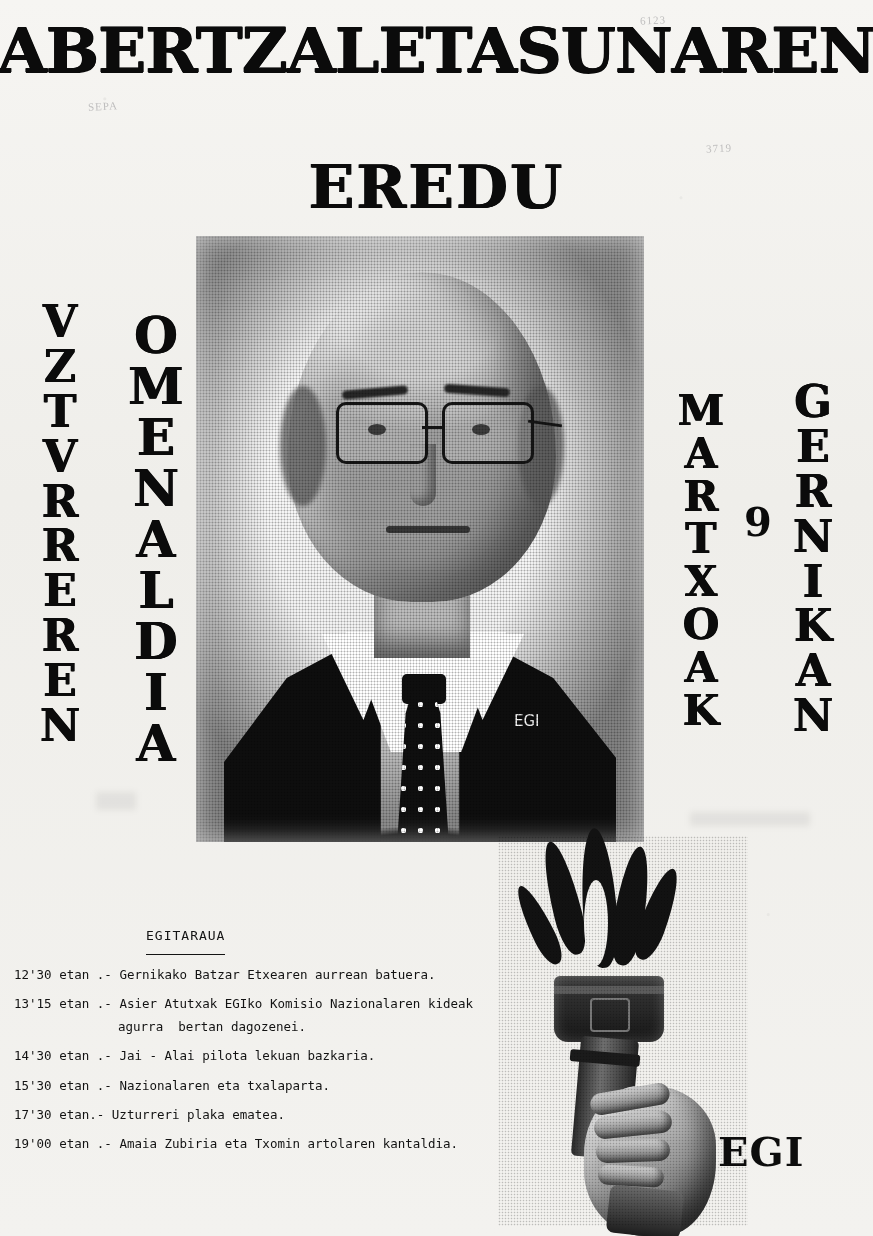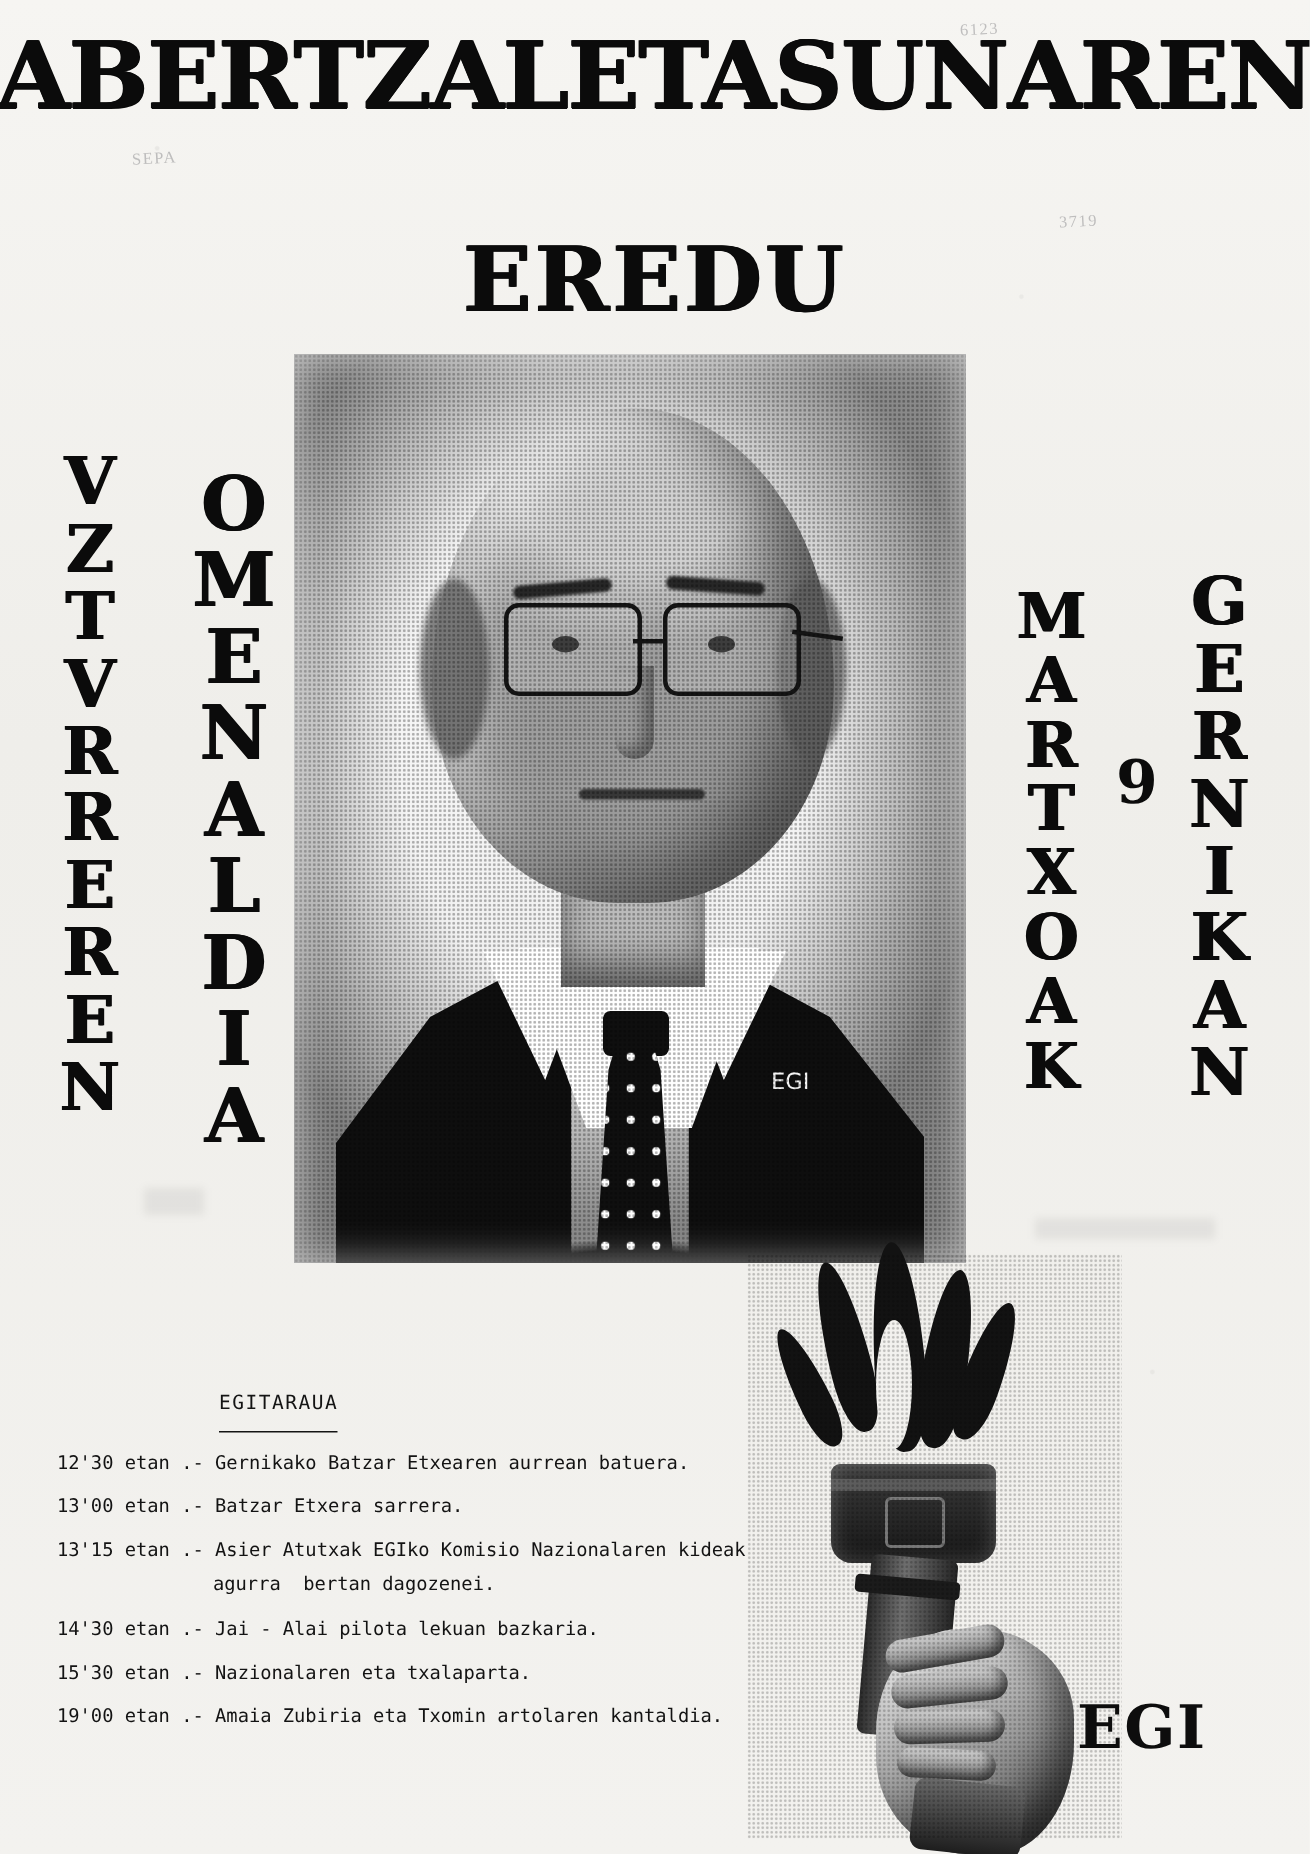--- a/index.html
+++ b/index.html
@@ -169,21 +169,21 @@
   
   #egitaraua{
     position:absolute;left:146px;top:928px;
     font-family:"DejaVu Sans Mono","Liberation Mono",monospace;
     font-size:13px;letter-spacing:1px;color:#141414;
     border-bottom:1px solid #141414;padding-bottom:11px;
   }
   #schedule{
     position:absolute;left:14px;top:968px;width:520px;
     font-family:"DejaVu Sans Mono","Liberation Mono",monospace;
-    font-size:12.5px;color:#131313;line-height:1.05;margin-left:24px;
+    font-size:12.5px;color:#131313;line-height:1.05;
   }
   .sch-row{margin-bottom:16px;white-space:pre;}
   .sch-sub{display:block;margin-top:10px;padding-left:104px;}
 
   
   #torch{position:absolute;left:498px;top:836px;width:250px;height:390px;}
   .flame{position:absolute;background:#121212;border-radius:50% 50% 46% 46%/66% 66% 34% 34%;}
   #fl1{left:52px;top:4px;width:28px;height:116px;transform:rotate(-14deg);}
   #fl2{left:84px;top:-8px;width:34px;height:140px;transform:rotate(-4deg);}
   #fl3{left:118px;top:10px;width:30px;height:120px;transform:rotate(9deg);}
@@ -317,24 +317,24 @@
     <div id="nose"></div>
     <div id="mouth"></div>
   </div>
   <div id="dither"></div>
   <div id="photo-edge"></div>
 </div>
 
 <div id="egitaraua">EGITARAUA</div>
 <div id="schedule">
   <div class="sch-row"><span>12'30 etan .-</span> <span>Gernikako Batzar Etxearen aurrean batuera.</span></div>
-  <div class="sch-row"><span>13'00 etan .-</span> <span>Batzar Etxera sarrera.</span></div>
   <div class="sch-row"><span>13'15 etan .-</span> <span>Asier Atutxak EGIko Komisio Nazionalaren kideak</span><span class="sch-sub">agurra  bertan dagozenei.</span></div>
   <div class="sch-row"><span>14'30 etan .-</span> <span>Jai - Alai pilota lekuan bazkaria.</span></div>
   <div class="sch-row"><span>15'30 etan .-</span> <span>Nazionalaren eta txalaparta.</span></div>
+  <div class="sch-row"><span>17'30 etan.-</span> <span>Uzturreri plaka ematea.</span></div>
   <div class="sch-row"><span>19'00 etan .-</span> <span>Amaia Zubiria eta Txomin artolaren kantaldia.</span></div>
 </div>
 
 <div id="torch">
   <div class="flame" id="fl5"></div>
   <div class="flame" id="fl1"></div>
   <div class="flame" id="fl2"></div>
   <div class="flame" id="fl3"></div>
   <div class="flame" id="fl4"></div>
   <div class="flame" id="fl-core"></div>

